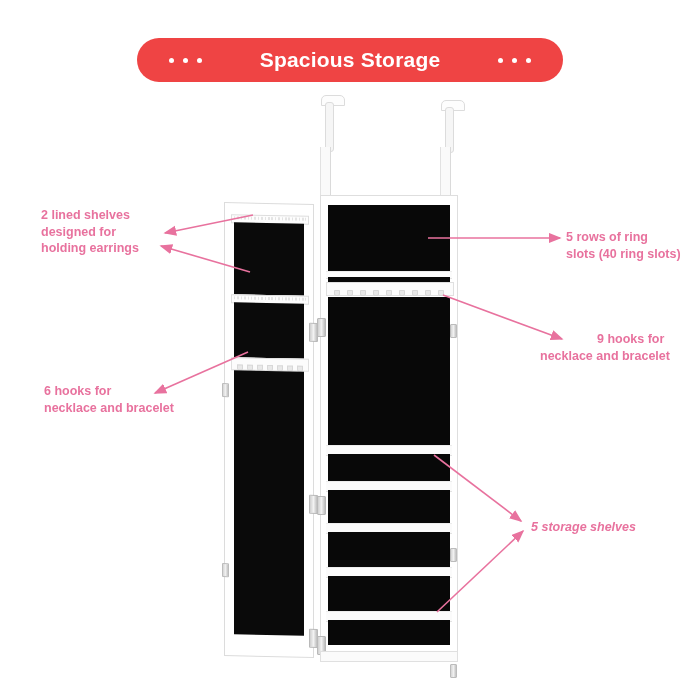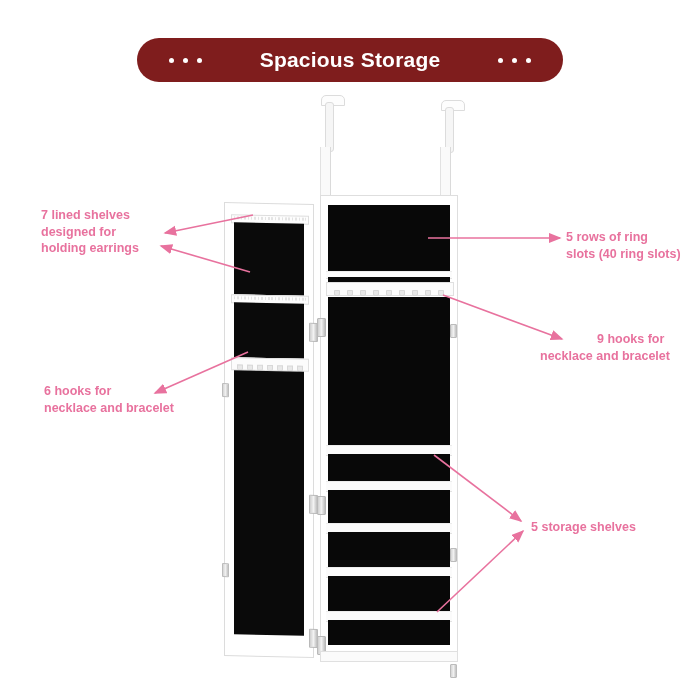--- a/index.html
+++ b/index.html
@@ -8,21 +8,21 @@
     background:#ffffff;
     font-family:"Liberation Sans", sans-serif;
     overflow:hidden;
     position:relative;
   }
   .stage{position:absolute;left:0;top:0;width:700px;height:700px;}
 
   
   .header-pill{
     position:absolute;left:137px;top:38px;width:426px;height:44px;
-    background:#7f1d1d;border-radius:22px;
+    background:#ef4444;border-radius:22px;
     display:flex;align-items:center;justify-content:center;
   }
   .header-title{
     color:#ffffff;font-size:21px;font-weight:bold;letter-spacing:.2px;
     white-space:nowrap;
   }
   .dots{display:flex;align-items:center;gap:9px;}
   .dots.left{margin-right:58px;}
   .dots.right{margin-left:58px;}
   .dot{width:5px;height:5px;border-radius:50%;background:#ffffff;display:block;}
@@ -215,28 +215,28 @@
     <path d="M248,352 L155,393" stroke="#e8729e" stroke-width="1.6" fill="none" marker-end="url(#ah)"></path>
 
     <path d="M428,238 L560,238" stroke="#e8729e" stroke-width="1.6" fill="none" marker-end="url(#ah)"></path>
 
     <path d="M443,295 L562,339" stroke="#e8729e" stroke-width="1.6" fill="none" marker-end="url(#ah)"></path>
 
     <path d="M434,455 L521,521" stroke="#e8729e" stroke-width="1.6" fill="none" marker-end="url(#ah)"></path>
     <path d="M437,612 L523,531" stroke="#e8729e" stroke-width="1.6" fill="none" marker-end="url(#ah)"></path>
   </svg>
 
-  <div class="anno left" style="left:41px;top:207px;width:150px;">7 lined shelves
+  <div class="anno left" style="left:41px;top:207px;width:150px;">2 lined shelves
 designed for
 holding earrings</div>
 
   <div class="anno left" style="left:44px;top:383px;width:190px;">6 hooks for
 necklace and bracelet</div>
 
   <div class="anno right" style="left:566px;top:229px;width:130px;">5 rows of ring
 slots (40 ring slots)</div>
 
   <div class="anno right" style="left:540px;top:331px;width:185px;text-indent:57px;">9 hooks for
 necklace and bracelet</div>
 
-  <div class="anno right" style="left:531px;top:519px;width:160px;">5 storage shelves</div>
+  <div class="anno right" style="left:531px;top:519px;width:160px;font-style:italic;">5 storage shelves</div>
 
 </div>
 
 </body></html>

